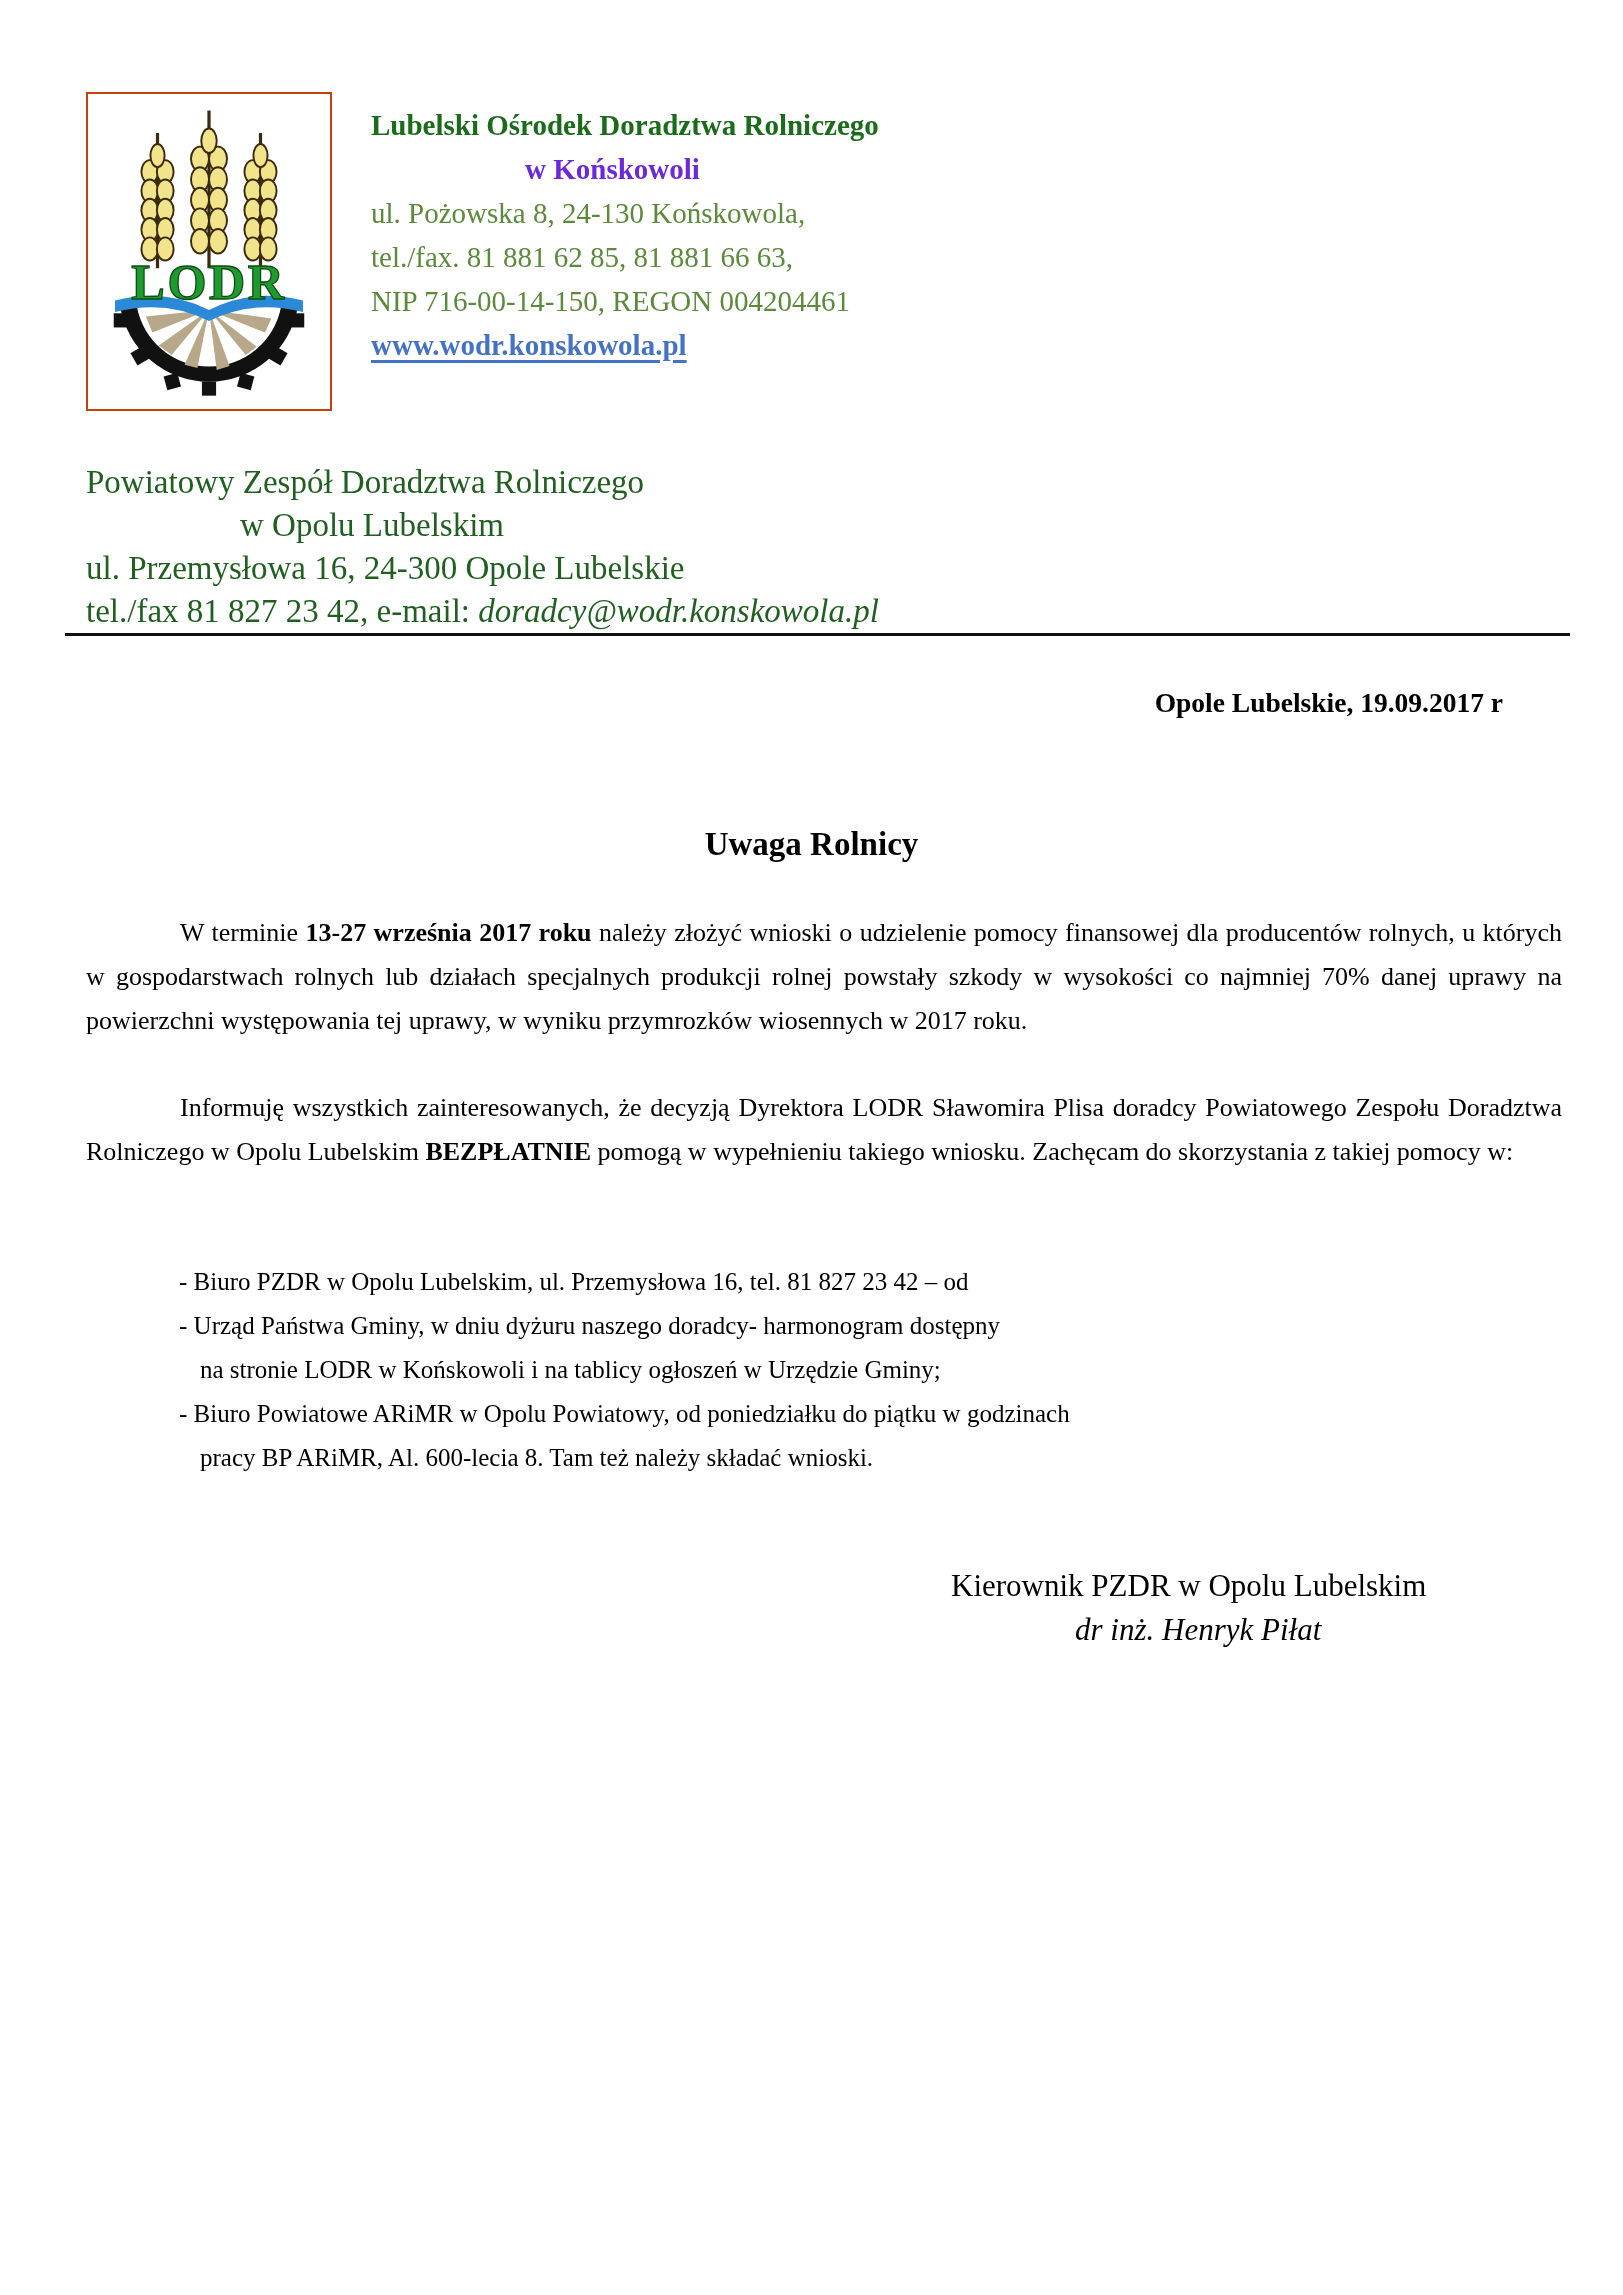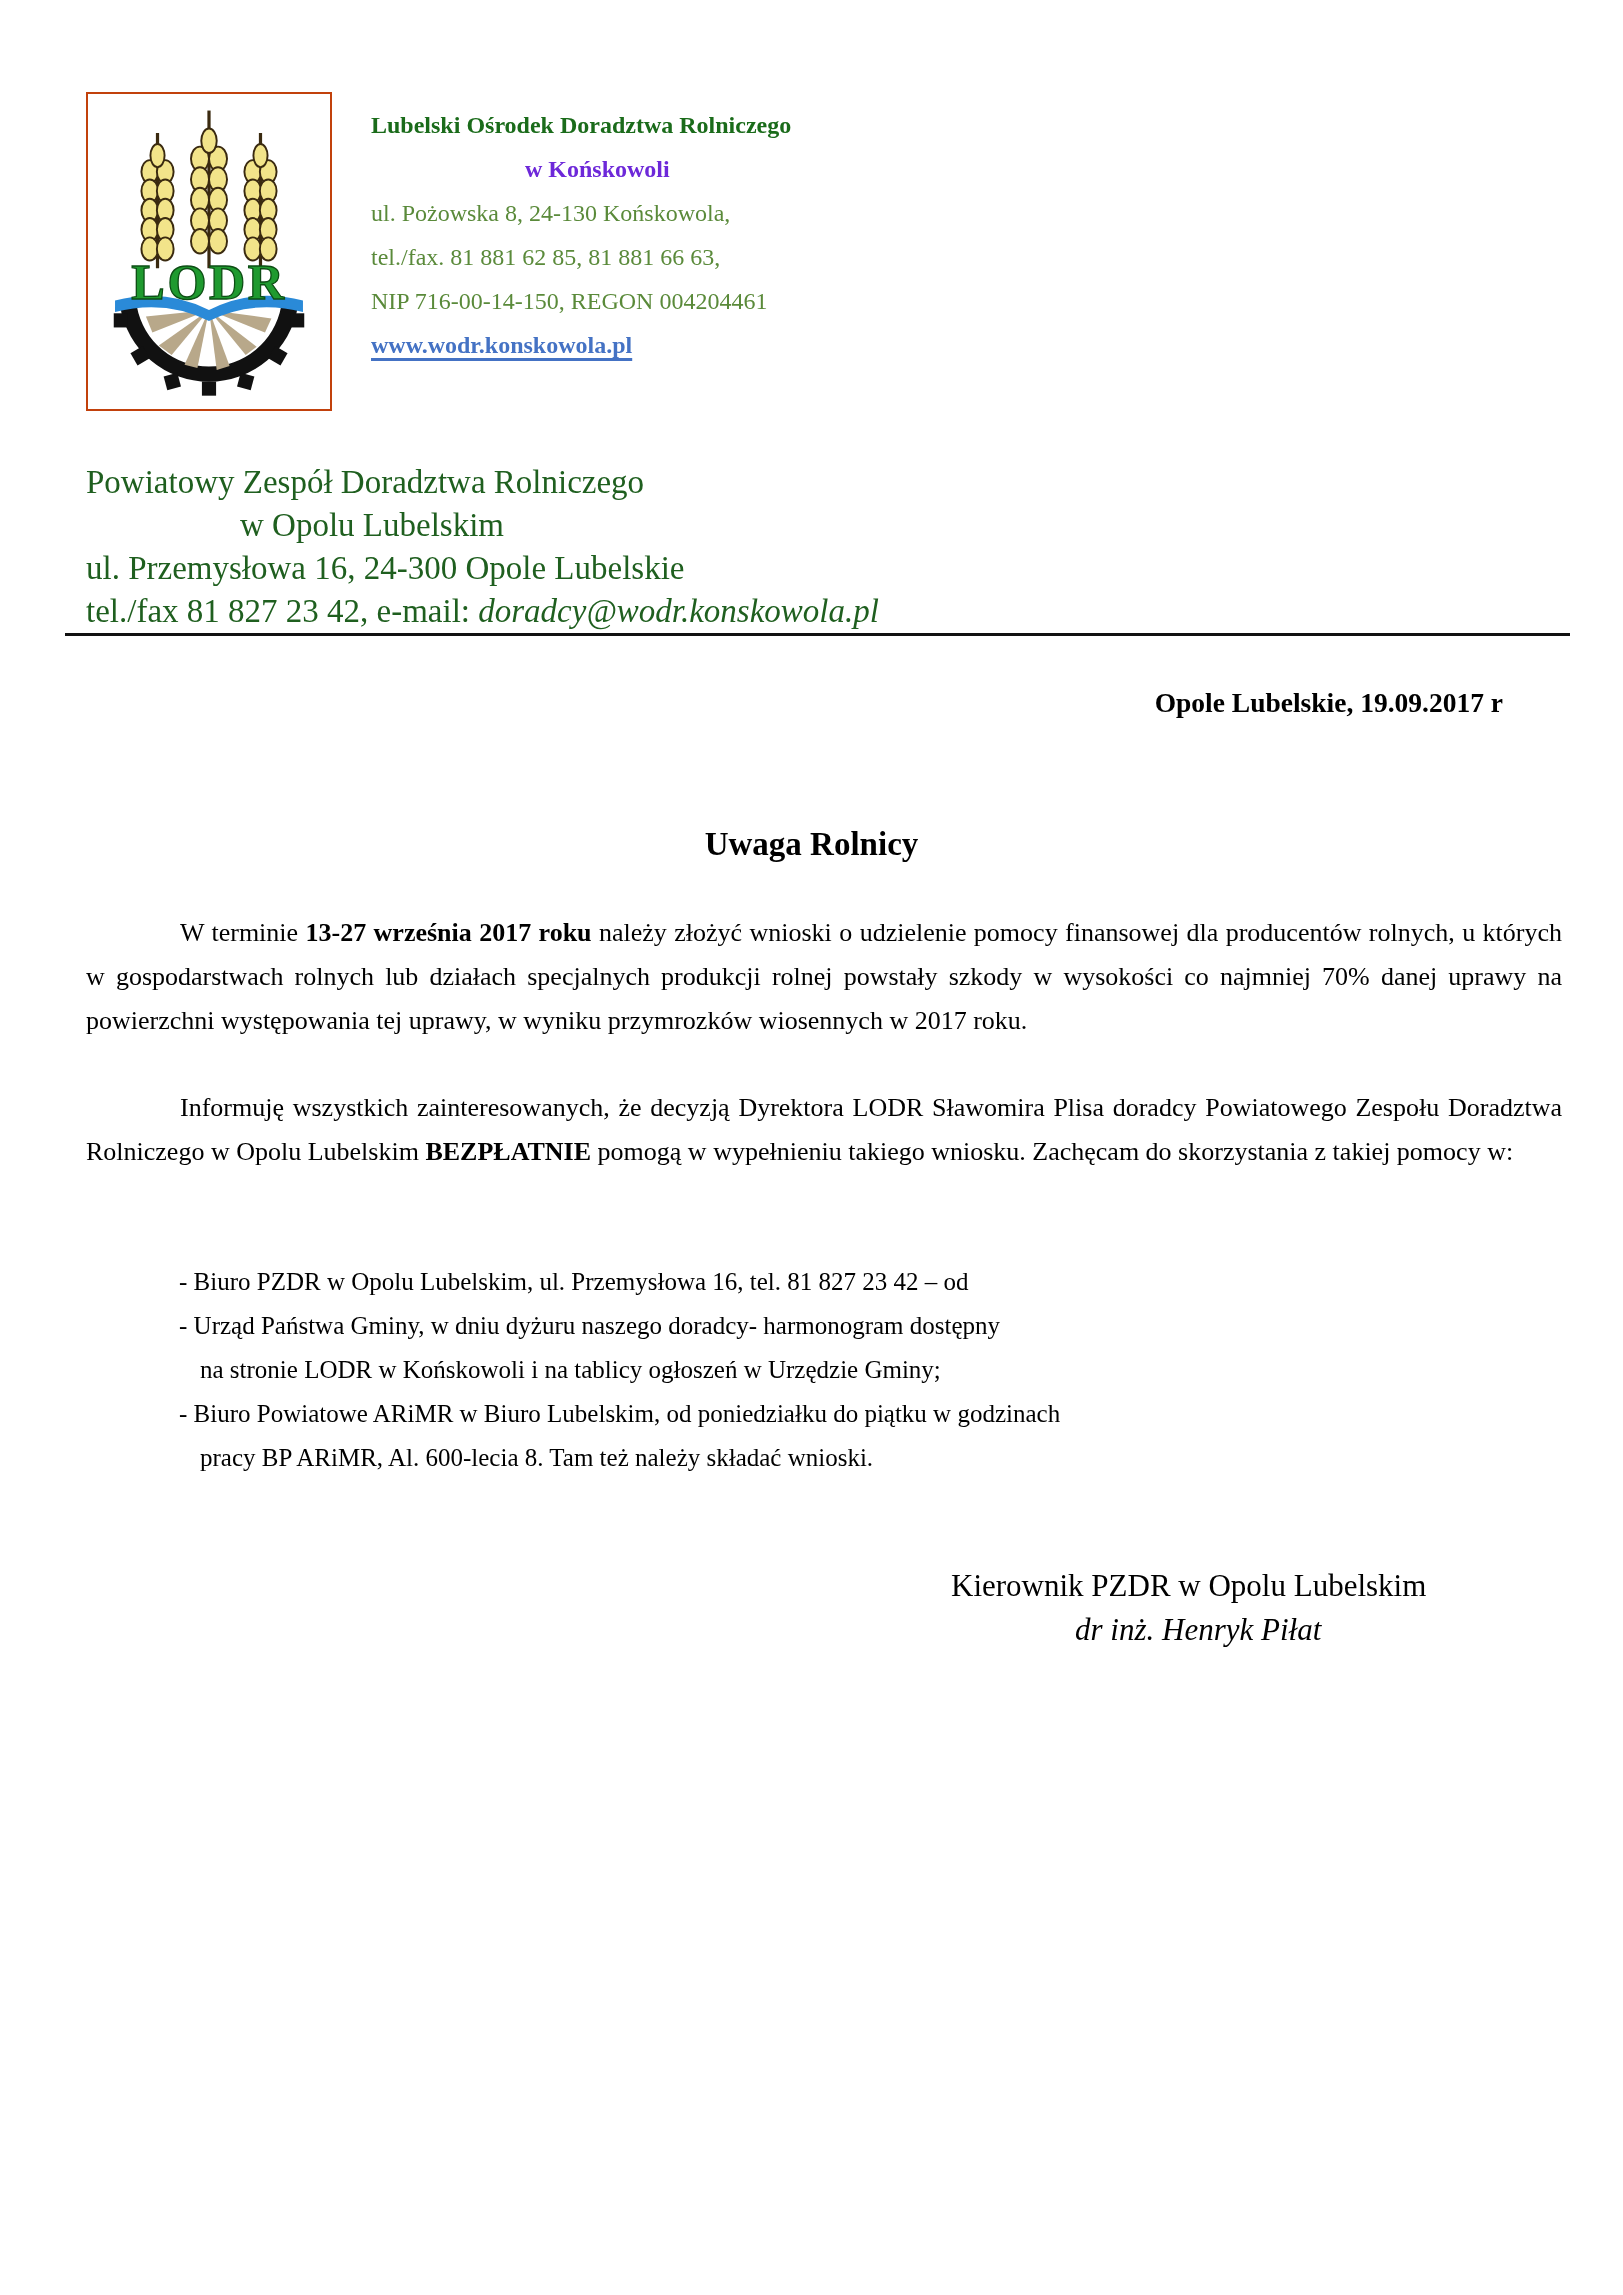--- a/index.html
+++ b/index.html
@@ -5,21 +5,21 @@
     html, body { margin: 0; padding: 0; background: #ffffff; }
     body { width: 1623px; height: 2295px; position: relative; overflow: hidden;
            font-family: "Liberation Serif", "DejaVu Serif", serif; color: #000; }
 
     
     .logo-box { position: absolute; left: 86px; top: 92px; width: 246px; height: 319px;
                 border: 2px solid #c2410c; box-sizing: border-box; background: #fff; }
     .logo-box svg { position: absolute; left: 0; top: 0; width: 100%; height: 100%; }
 
     
-    .org { position: absolute; left: 371px; top: 103px; font-size: 24px; line-height: 44px; }
+    .org { position: absolute; left: 371px; top: 103px; font-size: 29px; line-height: 44px; }
     .org .name { color: #1a6b1a; font-weight: bold; }
     .org .name2 { color: #6d28d9; font-weight: bold; padding-left: 154px; }
     .org .addr { color: #5a8a3a; }
     .org .web { color: #4472c4; font-weight: bold; text-decoration: underline; text-decoration-thickness: 2.6px; text-underline-offset: 5.2px; }
 
     
     .branch { position: absolute; left: 86px; top: 461px; font-size: 33px; line-height: 43px; color: #1f5f1f; }
     .branch .indent { padding-left: 154px; }
     .branch .email { font-style: italic; }
     .rule { position: absolute; left: 65px; top: 633px; width: 1505px; height: 2.6px; background: #111; }
@@ -153,21 +153,21 @@
 
 <div class="list">
   <div class="item">
     <div>- Biuro PZDR w Opolu Lubelskim, ul. Przemysłowa 16, tel. 81 827 23 42 – od</div>
   </div>
   <div class="item">
     <div>- Urząd Państwa Gminy, w dniu dyżuru naszego doradcy- harmonogram dostępny</div>
     <div class="cont">na stronie LODR w Końskowoli i na tablicy ogłoszeń w Urzędzie Gminy;</div>
   </div>
   <div class="item">
-    <div>- Biuro Powiatowe ARiMR w Biuro Lubelskim, od poniedziałku do piątku w godzinach</div>
+    <div>- Biuro Powiatowe ARiMR w Opolu Powiatowy, od poniedziałku do piątku w godzinach</div>
     <div class="cont">pracy BP ARiMR, Al. 600-lecia 8. Tam też należy składać wnioski.</div>
   </div>
 </div>
 
 <div class="sig">
   <div>Kierownik PZDR w Opolu Lubelskim</div>
   <div class="sname">dr inż. Henryk Piłat</div>
 </div>
 
 

